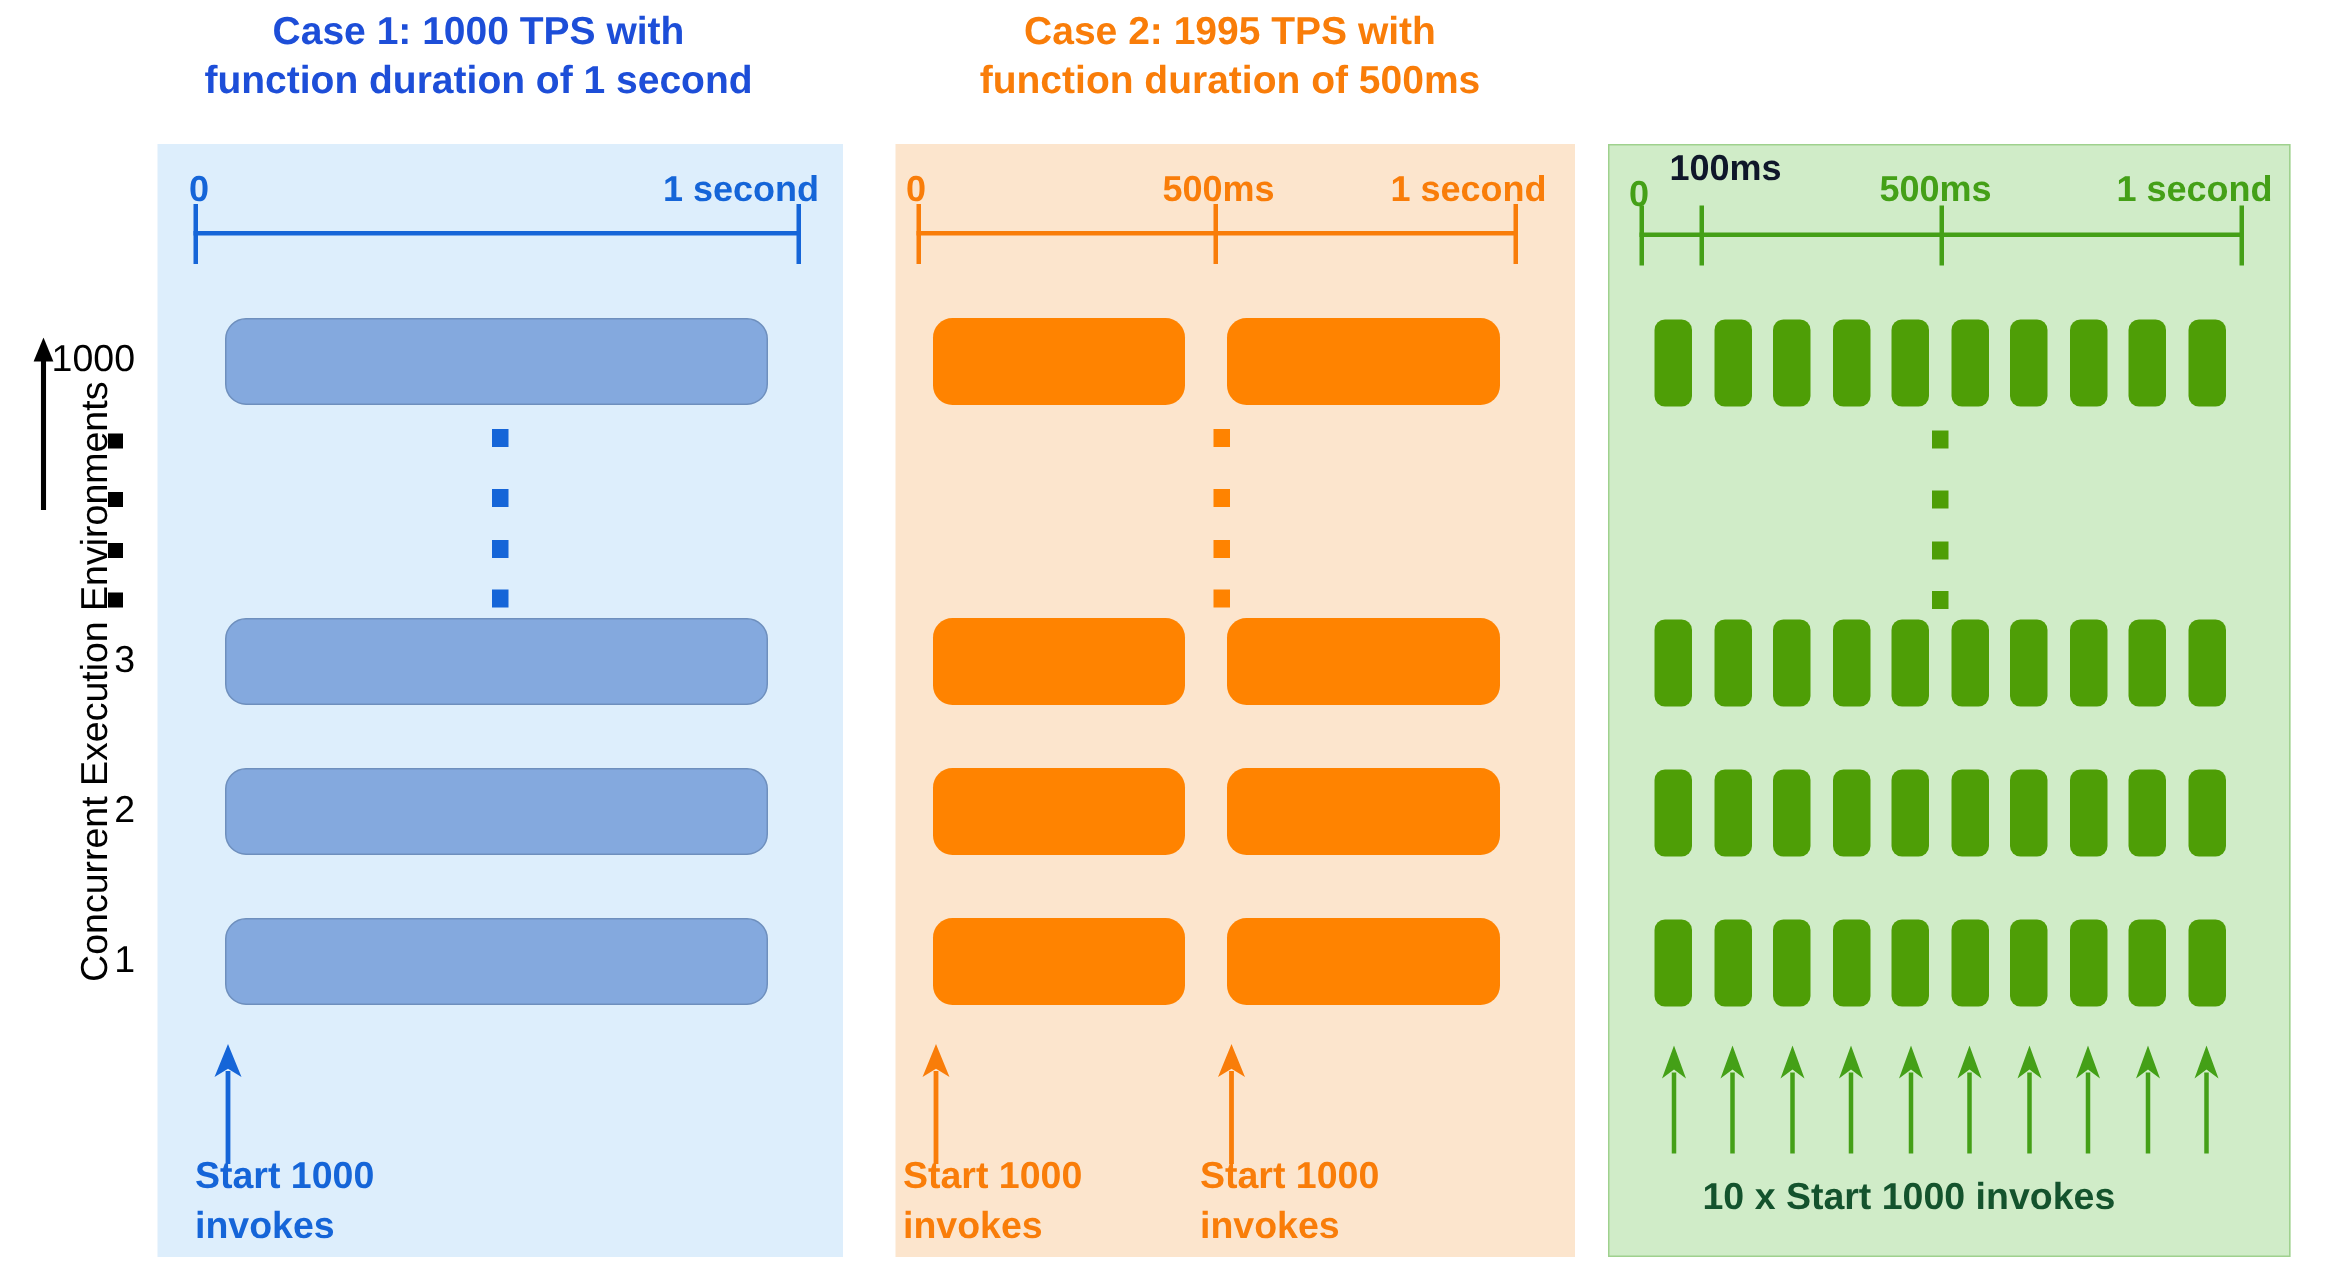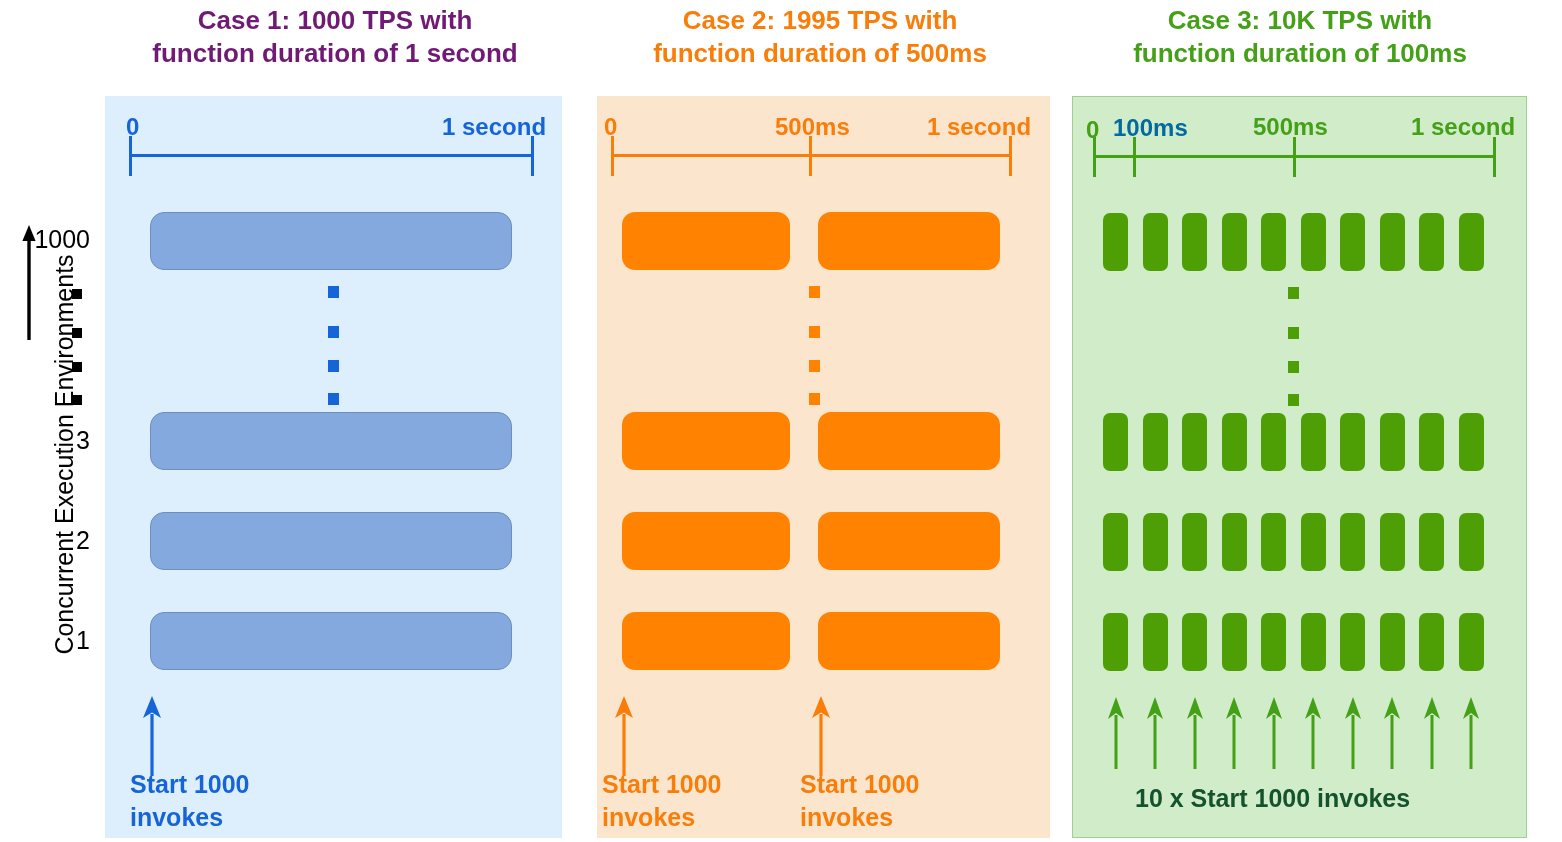--- a/index.html
+++ b/index.html
@@ -77,21 +77,21 @@
 
   .panel-title {
     position: absolute;
     top: 4px;
     text-align: center;
     font-size: 26px;
     font-weight: bold;
     line-height: 1.28;
     white-space: pre-line;
   }
-  .title-1 { left: 100px;  width: 470px; color: #701a75; }
+  .title-1 { left: 84px;  width: 470px; color: #1d4ed8; }
   .title-2 { left: 585px;  width: 470px; color: #f97d09; }
   .title-3 { left: 1062px; width: 476px; color: #44a017; }
 
   
   .tl { position: absolute; }
   .tl-line {
     position: absolute;
     height: 3px;
   }
   .tl-tick {
@@ -172,22 +172,20 @@
     <div class="ydot" style="left:54px; top:395px"></div>
     <div class="ytick" style="top:428px">3</div>
     <div class="ytick" style="top:528px">2</div>
     <div class="ytick" style="top:628px">1</div>
   </div>
 
   <div class="panel-title title-1">Case 1: 1000 TPS with
 function duration of 1 second</div>
   <div class="panel-title title-2">Case 2: 1995 TPS with
 function duration of 500ms</div>
-  <div class="panel-title title-3">Case 3: 10K TPS with
-function duration of 100ms</div>
 
   <div class="panel panel-1">
 
     <div class="tl" style="left:0;top:0;width:457px;height:90px">
       <div class="tl-label" style="left:21px; top:19px; color:#1565d8">0</div>
       <div class="tl-label" style="left:337px; top:19px; color:#1565d8">1 second</div>
       <div class="tl-line" style="left:24px; top:58px; width:404px; background:#1565d8"></div>
       <div class="tl-tick" style="left:24px; top:40px; background:#1565d8"></div>
       <div class="tl-tick" style="left:426px; top:40px; background:#1565d8"></div>
     </div>
@@ -251,21 +249,21 @@
     <div class="caption cap-orange" style="left:5px; top:672px">Start 1000
 invokes</div>
     <div class="caption cap-orange" style="left:203px; top:672px">Start 1000
 invokes</div>
   </div>
 
   <div class="panel panel-3">
 
     <div class="tl" style="left:0;top:0;width:455px;height:90px">
       <div class="tl-label" style="left:13px; top:21px; color:#44a017">0</div>
-      <div class="tl-label" style="left:40px; top:19px; color:#0369a1">100ms</div>
+      <div class="tl-label" style="left:40px; top:4px; color:#0f172a">100ms</div>
       <div class="tl-label" style="left:180px; top:18px; color:#44a017">500ms</div>
       <div class="tl-label" style="left:338px; top:18px; color:#44a017">1 second</div>
       <div class="tl-line" style="left:20px; top:58px; width:402px; background:#44a017"></div>
       <div class="tl-tick" style="left:20px; top:40px; background:#44a017"></div>
       <div class="tl-tick" style="left:60px; top:40px; background:#44a017"></div>
       <div class="tl-tick" style="left:220px; top:40px; background:#44a017"></div>
       <div class="tl-tick" style="left:420px; top:40px; background:#44a017"></div>
     </div>
 
     <div id="green-bars">

